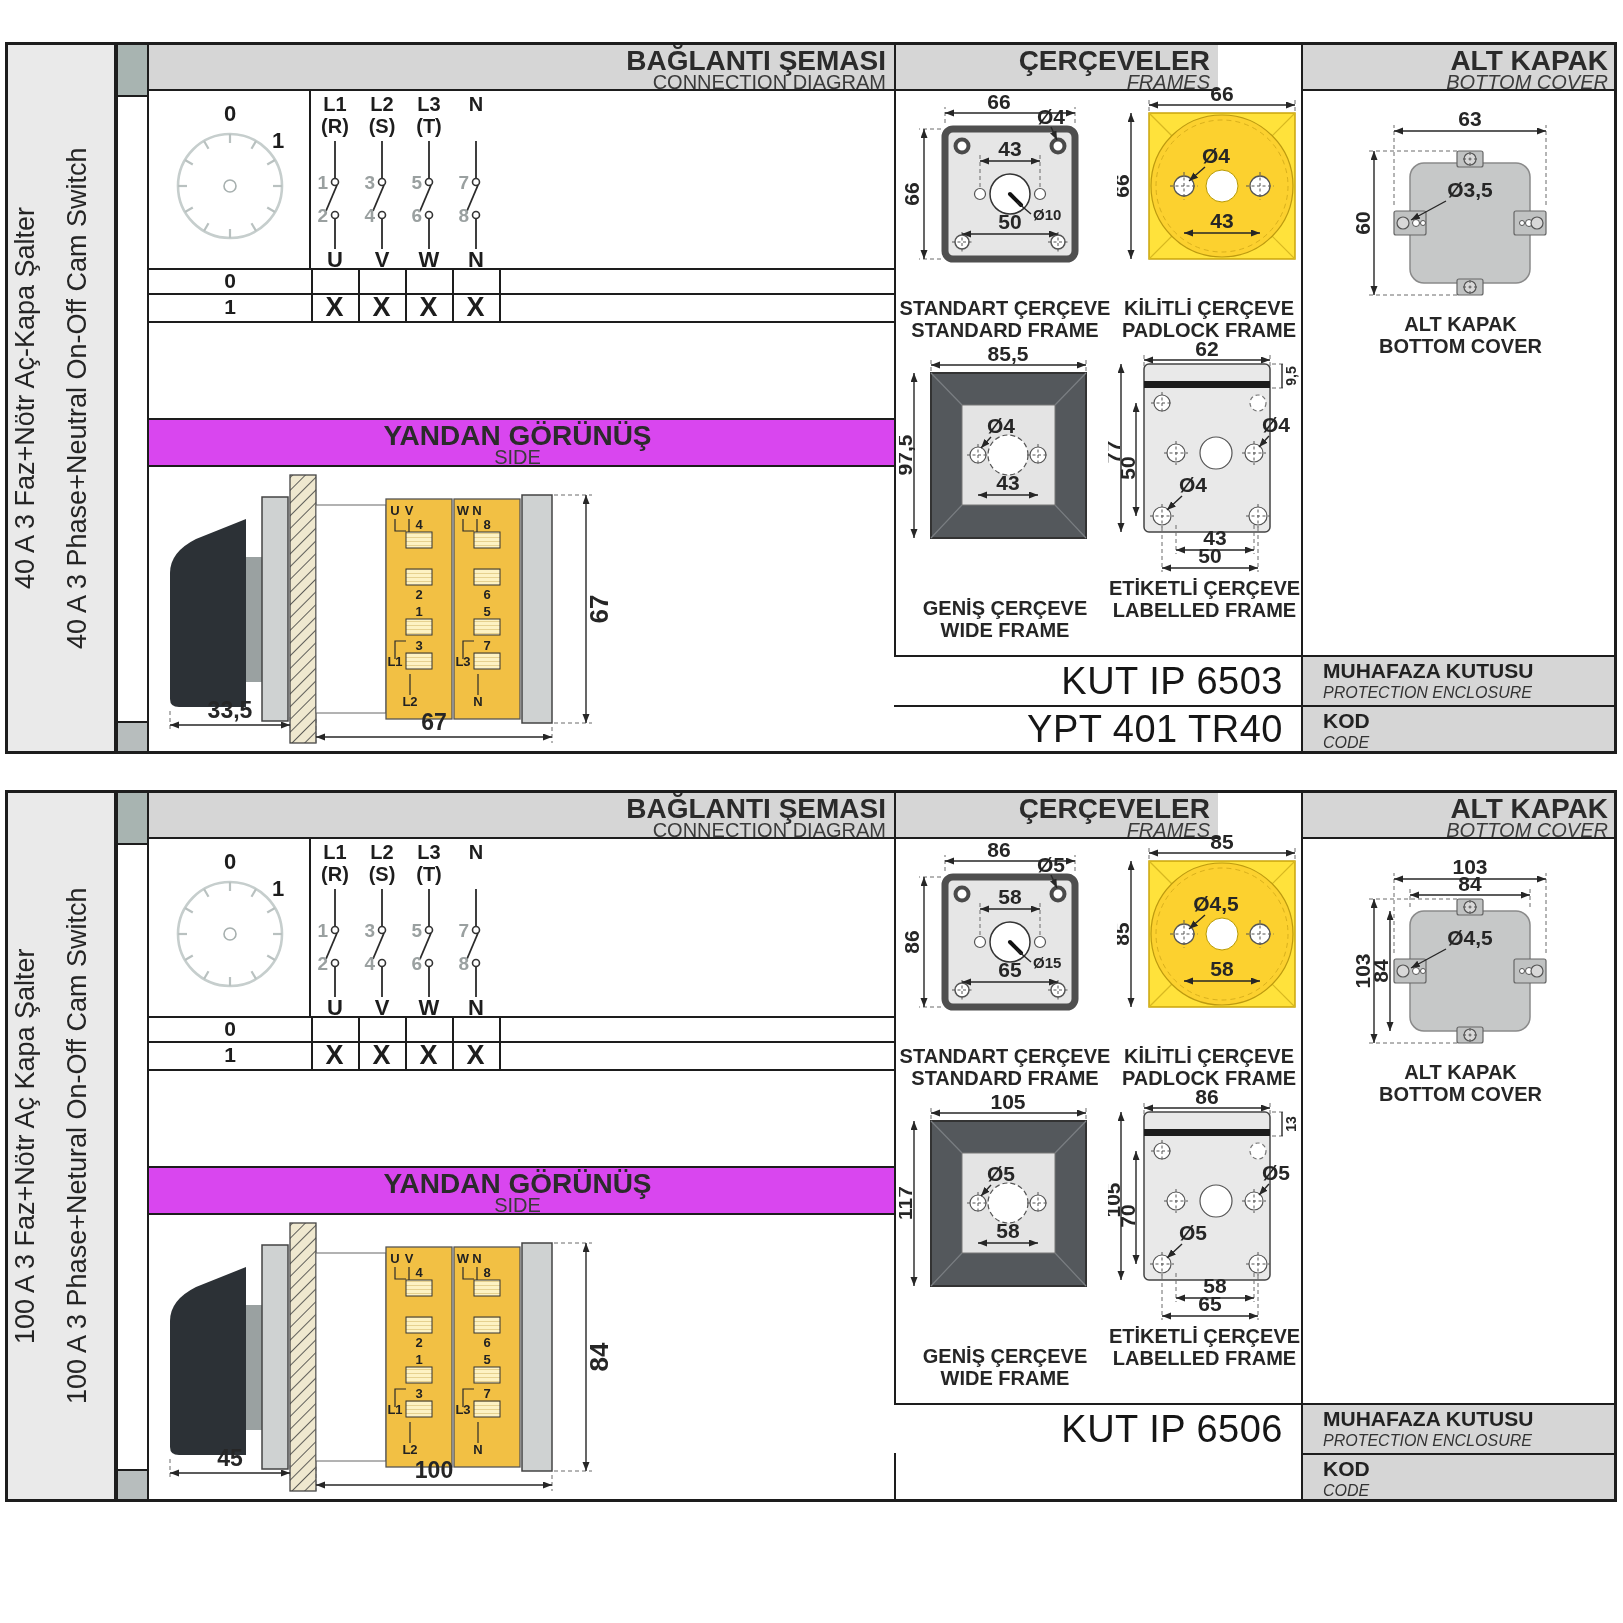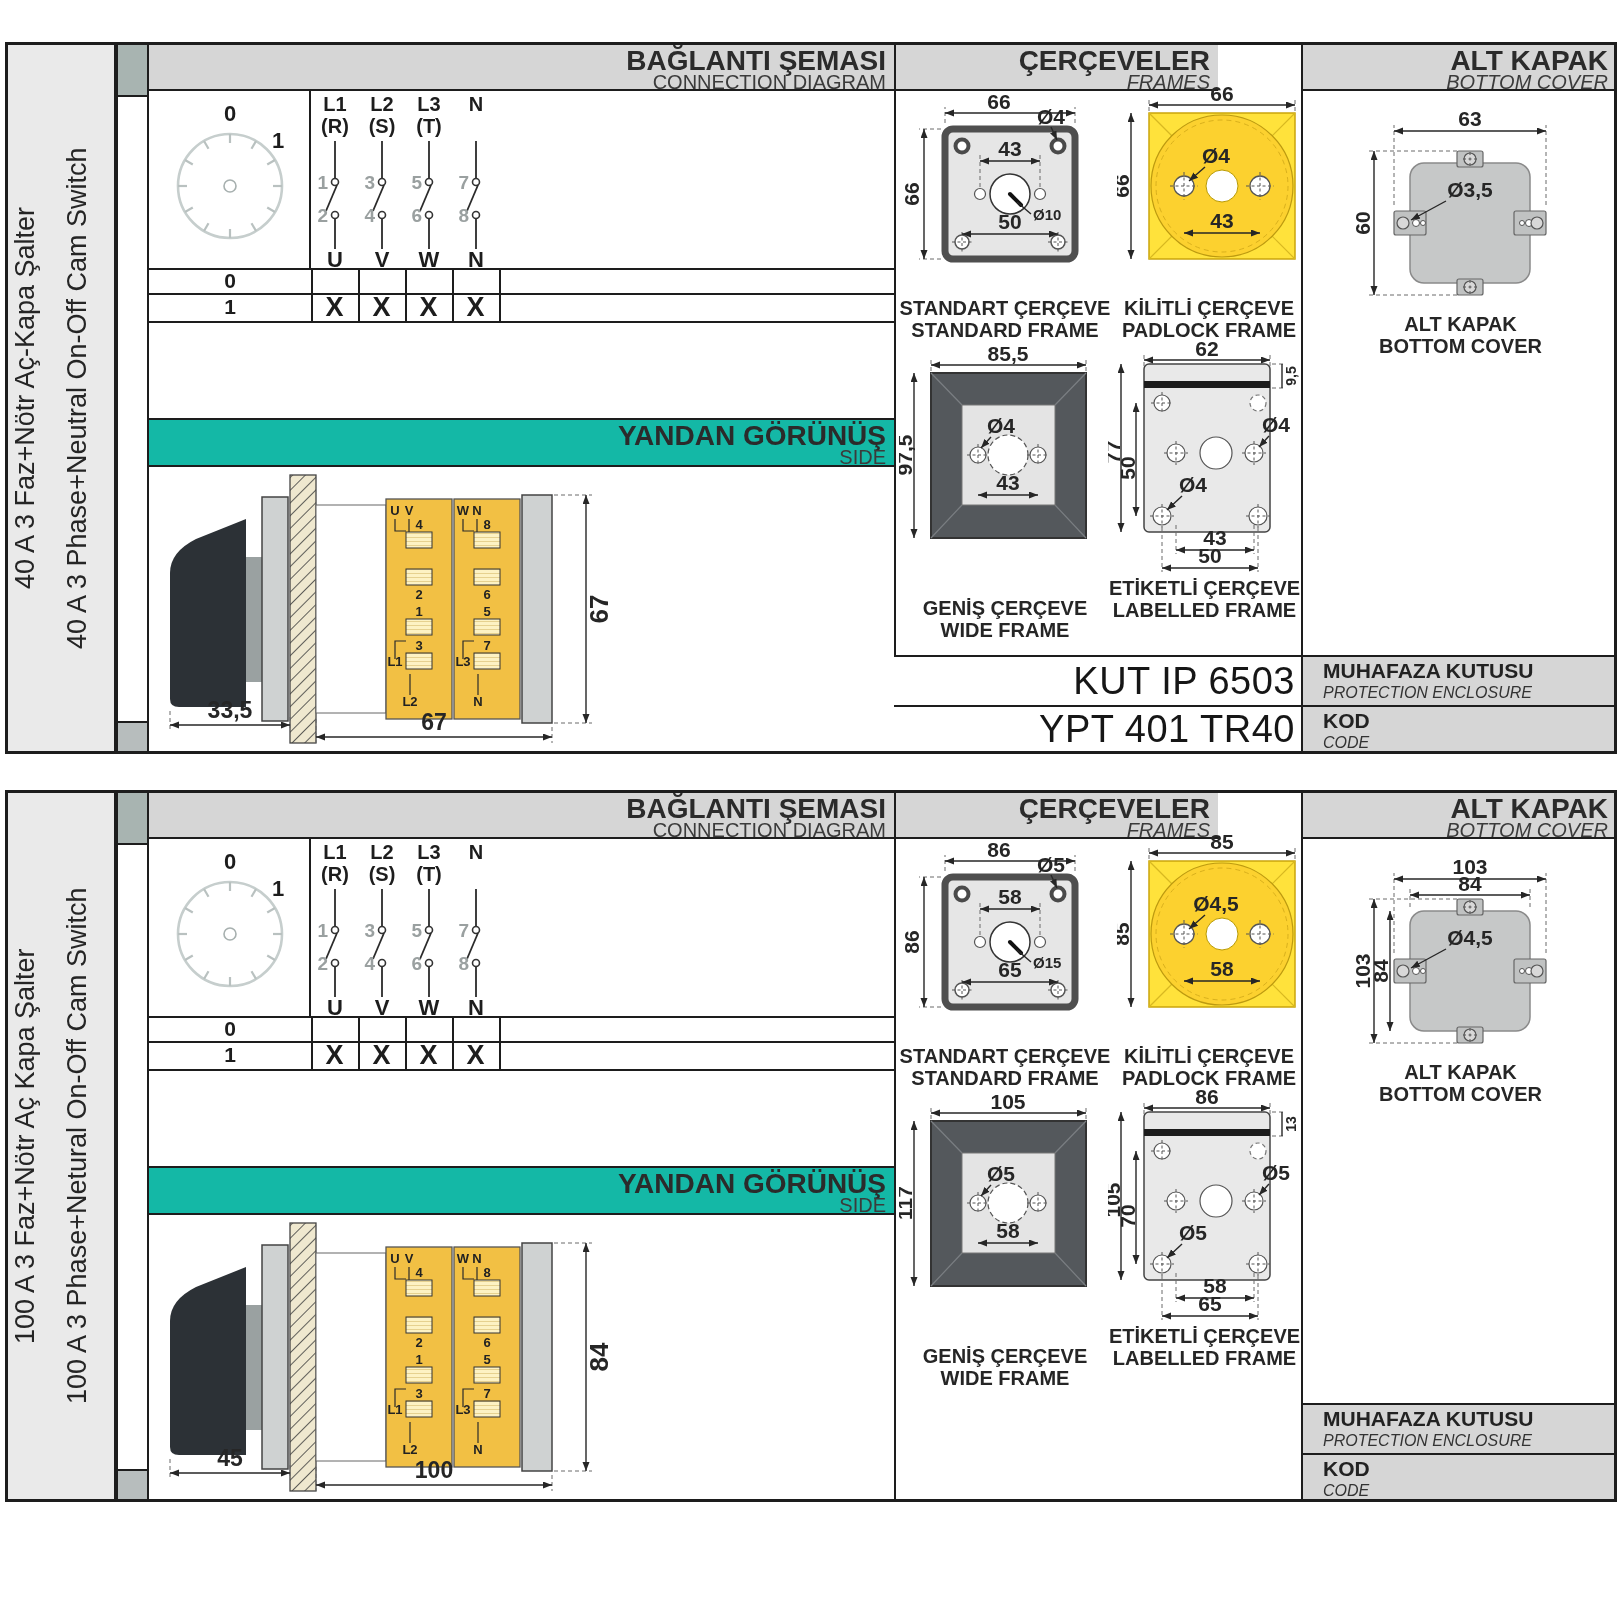--- a/index.html
+++ b/index.html
@@ -39,40 +39,40 @@
   .tline{position:absolute;left:141px;width:745px;height:0;border-top:2px solid #1d1d1d;}
   .t1{top:223px;}.t2{top:248px;}.t3{top:276px;}
   .tv{position:absolute;top:223px;height:53px;width:0;border-left:2px solid #1d1d1d;}
   .tv0{left:303px;}.tv1{left:350px;}.tv2{left:397px;}.tv3{left:444px;}.tv4{left:491px;}
   .tlabel{position:absolute;left:141px;width:162px;text-align:center;font-weight:bold;font-size:21px;}
   .r0{top:223px;height:25px;line-height:25px;}
   .r1{top:248px;height:28px;line-height:28px;}
   .tmark{position:absolute;width:47px;text-align:center;font-weight:bold;font-size:27px;}
   .c0{left:303px;}.c1{left:350px;}.c2{left:397px;}.c3{left:444px;}
   
-  .subhd{position:absolute;left:141px;top:373px;width:745px;height:49px;background:#14b8a6;
+  .subhd{position:absolute;left:141px;top:373px;width:745px;height:49px;background:#d946ef;
          border-top:2px solid #1d1d1d;border-bottom:2px solid #1d1d1d;box-sizing:border-box;
-         text-align:right;padding:1px 8px 0 0;}
+         text-align:center;padding:1px 8px 0 0;}
   .sideview{position:absolute;left:150px;top:424px;}
   
   .fr-std{position:absolute;left:891px;top:48px;}
   .fr-pad{position:absolute;left:1109px;top:42px;}
   .fr-wide{position:absolute;left:891px;top:300px;}
   .fr-lab{position:absolute;left:1100px;top:295px;}
   .coversvg{position:absolute;left:1310px;top:60px;}
   .caption{position:absolute;text-align:center;font-weight:bold;font-size:20px;line-height:22px;color:#262626;}
   .cap-std{left:891px;top:252px;width:212px;}
   .cap-pad{left:1109px;top:252px;width:184px;}
   .cap-wide{left:891px;top:552px;width:212px;}
   .cap-lab{left:1100px;top:532px;width:193px;text-align:center;}
   .cap-cover{left:1310px;top:268px;width:285px;}
   
   .code-val{position:absolute;left:886px;width:407px;background:#fff;border-top:2.5px solid #1d1d1d;
             box-sizing:border-box;display:flex;align-items:center;justify-content:flex-end;
-            padding-right:6px;font-size:38px;color:#161616;letter-spacing:0.5px;}
+            padding-right:18px;font-size:38px;color:#161616;letter-spacing:0.5px;}
   .code-lbl{position:absolute;left:1293px;width:315px;background:#d6d6d6;border-top:2.5px solid #1d1d1d;
             border-left:2.5px solid #1d1d1d;box-sizing:border-box;padding:2px 0 0 20px;}
   .row1{top:610px;height:50px;}
   .row2{top:660px;height:46px;}
   .cl-tr{font-weight:bold;font-size:21px;color:#222;line-height:23px;}
   .cl-en{font-style:italic;font-size:16px;color:#333;line-height:22px;}
   
   svg text{font-family:"Liberation Sans",sans-serif;}
   text.dim{font-size:21px;font-weight:bold;fill:#262626;}
   text.dimL{font-size:23px;font-weight:bold;fill:#262626;}
@@ -1034,20 +1034,21 @@
     <g>
       <text class="dim" x="152" y="92" text-anchor="middle">Ø4,5</text>
       <line class="d" x1="128" y1="96" x2="93" y2="115" marker-end="url(#arr)"></line>
     </g>
   </svg>
   <div class="caption cap-cover">
     <div>ALT KAPAK</div>
     <div>BOTTOM COVER</div>
   </div>
 
+  <div class="code-val row1">KUT IP 6506</div>
   <div class="code-lbl row1">
     <div class="cl-tr">MUHAFAZA KUTUSU</div>
     <div class="cl-en">PROTECTION ENCLOSURE</div>
   </div>
   <div class="code-lbl row2">
     <div class="cl-tr">KOD</div>
     <div class="cl-en">CODE</div>
   </div>
 
 </div>

